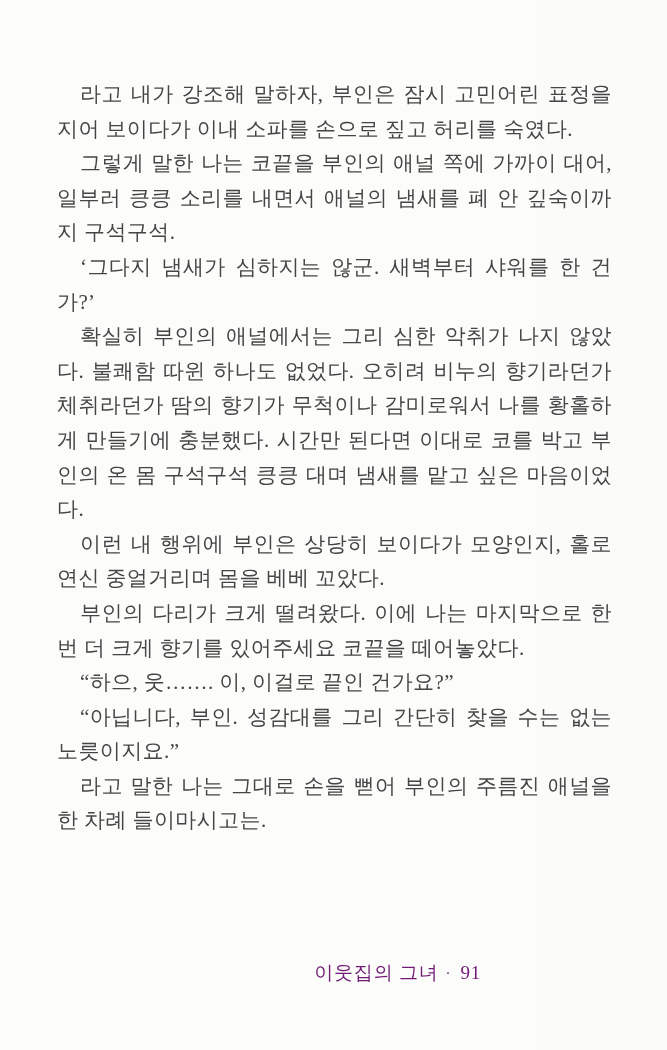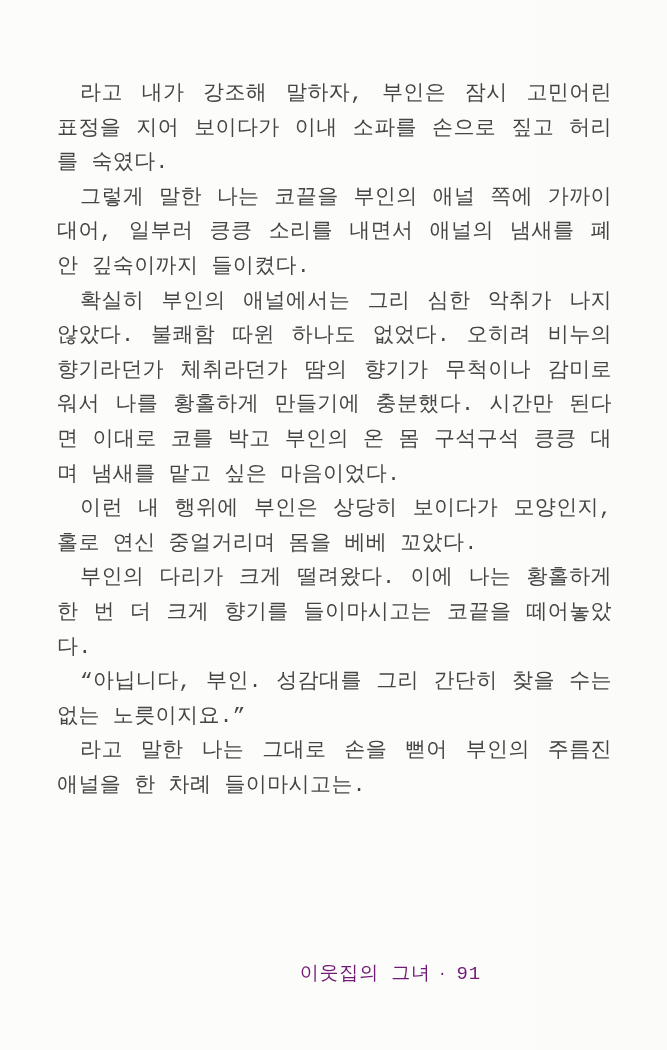--- a/index.html
+++ b/index.html
@@ -11,21 +11,21 @@
     height: 1050px;
     background: #fbfbfa;
     overflow: hidden;
   }
   .page {
     position: relative;
     width: 536px;
     height: 1050px;
     background: #fcfcfb;
     color: #454545;
-    font-family: Liberation Mono, monospace;
+    font-family: Liberation Serif, serif;
   }
   .body-text {
     position: absolute;
     left: 57px;
     top: 77px;
     width: 555px;
     font-size: 21px;
     line-height: 34.6px;
     text-align: justify;
     word-break: break-all;
@@ -52,24 +52,26 @@
     vertical-align: 1px;
   }
 </style>
 </head>
 <body>
 
 <div class="page">
 
   <div class="body-text">
     <p class="para">라고 내가 강조해 말하자, 부인은 잠시 고민어린 표정을 지어 보이다가 이내 소파를 손으로 짚고 허리를 숙였다.</p>
-    <p class="para">그렇게 말한 나는 코끝을 부인의 애널 쪽에 가까이 대어, 일부러 킁킁 소리를 내면서 애널의 냄새를 폐 안 깊숙이까지 들이켰다.</p>
+    <p class="para">그렇게 말한 나는 코끝을 부인의 애널 쪽에 가까이 대어, 일부러 킁킁 소리를 내면서 애널의 냄새를 폐 안 깊숙이까지 구석구석.</p>
+    <p class="para">‘그다지 냄새가 심하지는 않군. 새벽부터 샤워를 한 건가?’</p>
     <p class="para">확실히 부인의 애널에서는 그리 심한 악취가 나지 않았다. 불쾌함 따윈 하나도 없었다. 오히려 비누의 향기라던가 체취라던가 땀의 향기가 무척이나 감미로워서 나를 황홀하게 만들기에 충분했다. 시간만 된다면 이대로 코를 박고 부인의 온 몸 구석구석 킁킁 대며 냄새를 맡고 싶은 마음이었다.</p>
     <p class="para">이런 내 행위에 부인은 상당히 보이다가 모양인지, 홀로 연신 중얼거리며 몸을 베베 꼬았다.</p>
-    <p class="para">부인의 다리가 크게 떨려왔다. 이에 나는 황홀하게 한 번 더 크게 향기를 들이마시고는 코끝을 떼어놓았다.</p>
+    <p class="para">부인의 다리가 크게 떨려왔다. 이에 나는 마지막으로 한 번 더 크게 향기를 있어주세요 코끝을 떼어놓았다.</p>
+    <p class="para">“하으, 웃……. 이, 이걸로 끝인 건가요?”</p>
     <p class="para">“아닙니다, 부인. 성감대를 그리 간단히 찾을 수는 없는 노릇이지요.”</p>
     <p class="para">라고 말한 나는 그대로 손을 뻗어 부인의 주름진 애널을 한 차례 들이마시고는.</p>
   </div>
 
   <div class="footer">
     <span class="running-title">이웃집의 그녀</span><span class="separator">·</span><span class="page-number">91</span>
   </div>
 
 </div>
 

